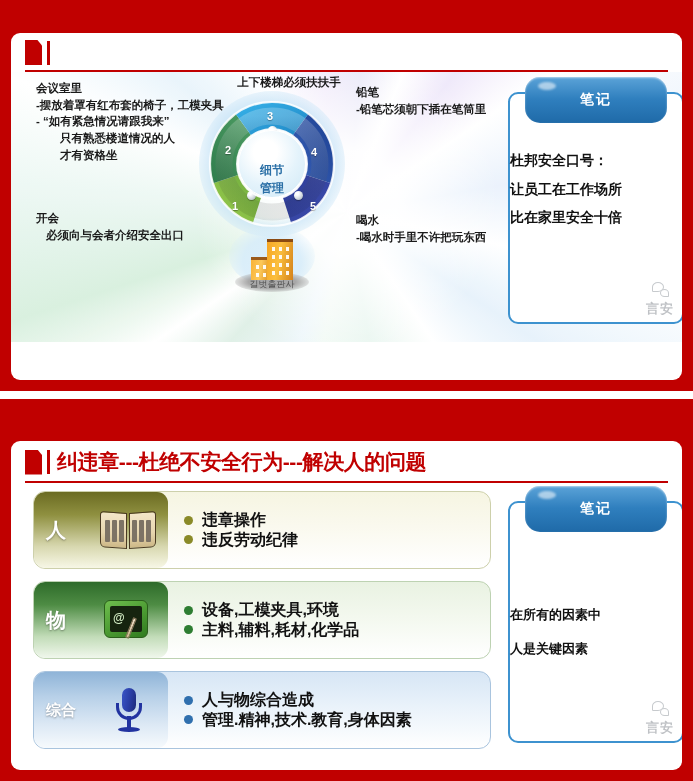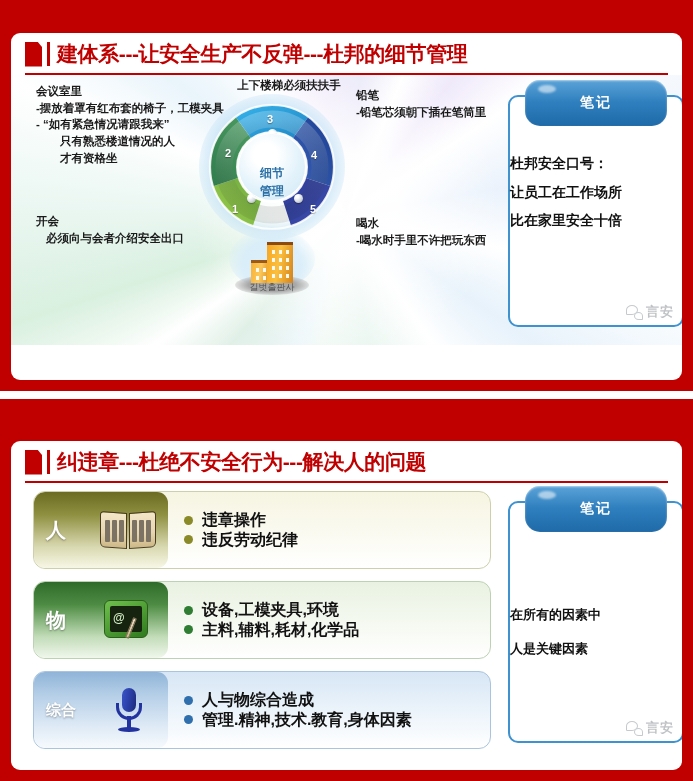--- a/index.html
+++ b/index.html
@@ -178,21 +178,21 @@
     position: absolute; left: 0; right: 0; top: 52px;
     text-align: left;
   }
   .note-body p { font-size: 14px; font-weight: bold; color: #111111; line-height: 2.05; }
   .note-s2 p { font-size: 13px; line-height: 2.6; }
 
   
   .wm {
     position: absolute; right: 8px; bottom: 4px;
     display: flex; align-items: center; gap: 3px;
-    opacity: .55; z-index: 9;
+    opacity: .55; z-index: 9; flex-direction: column;
   }
   .wm-logo { width: 17px; height: 15px; position: relative; }
   .wm-b1 {
     position: absolute; left: 0; top: 0; width: 12px; height: 10px;
     border: 1.4px solid #9aa0a6; border-radius: 50% 50% 50% 10%;
   }
   .wm-b2 {
     position: absolute; right: 0; bottom: 0; width: 9px; height: 8px;
     border: 1.4px solid #9aa0a6; border-radius: 50% 50% 10% 50%;
     background: #ffffff;
@@ -292,21 +292,20 @@
 <body>
 
 <div class="page">
 
   <div class="slide" style="height:391px;">
     <div class="slide-inner">
 
       <div class="title-row">
         <div class="title-mark"></div>
         <div class="title-bar"></div>
-        <div class="title-text">建体系---让安全生产不反弹---杜邦的细节管理</div>
       </div>
       <div class="title-rule"></div>
 
       <div class="s1-body">
         <div class="s1-bg"></div>
 
         <div class="s1-cols">
 
           <div class="txt-block blk-meeting">
             <div class="txt-h">会议室里</div>

